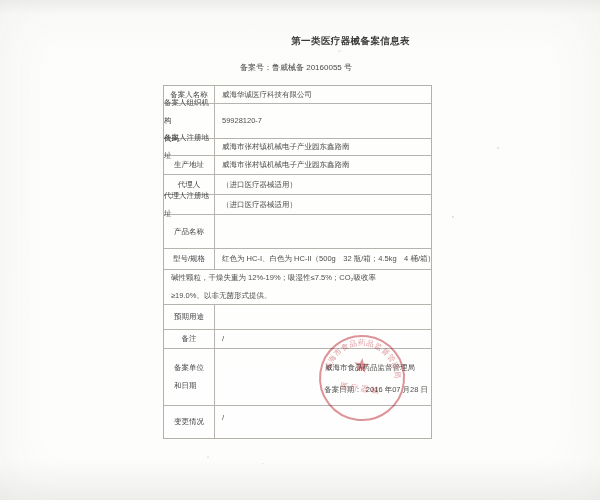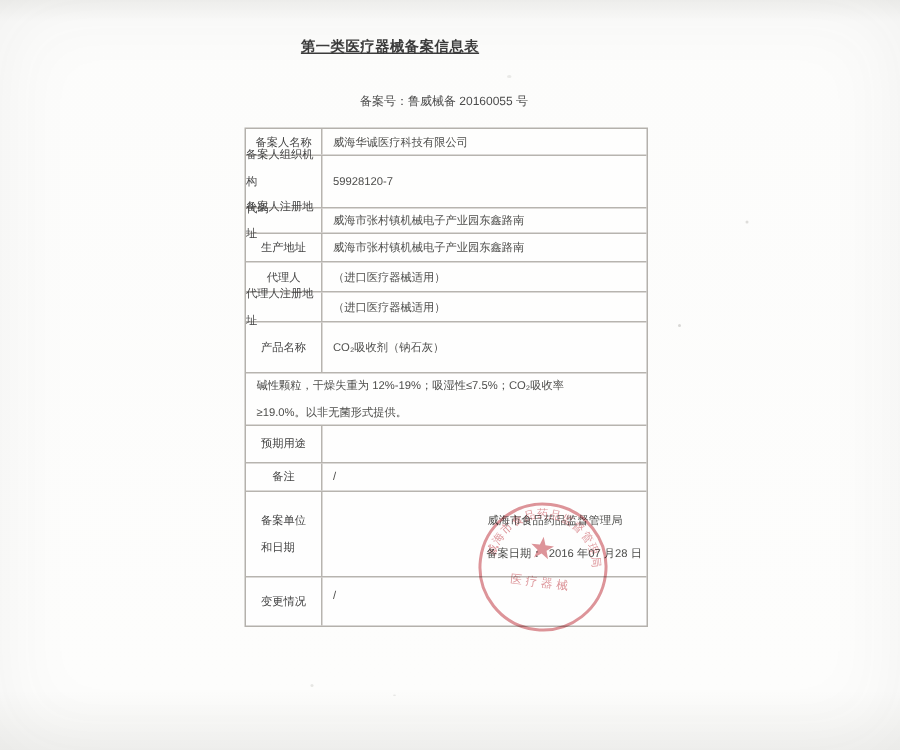--- a/index.html
+++ b/index.html
@@ -7,22 +7,22 @@
     width:600px;height:500px;position:relative;overflow:hidden;
     background:#f7f7f5;
     font-family:"Liberation Sans","DejaVu Sans",sans-serif;
   }
   .page{
     position:absolute;inset:0;
     background:linear-gradient(180deg,#f2f2f0 0px,#fcfcfb 14px,#fdfdfc 460px,#f3f3f1 500px);
     box-shadow:inset 0 0 55px rgba(70,70,60,.06);
   }
   .title{
-    position:absolute;top:25px;left:110px;width:300px;
-    text-align:center;font-size:9.5px;font-weight:700;color:#3b3b3b;letter-spacing:.4px;text-decoration:underline;
+    position:absolute;top:35px;left:110px;width:300px;
+    text-align:right;font-size:9.5px;font-weight:700;color:#3b3b3b;letter-spacing:.4px;
   }
   .record-no{
     position:absolute;top:62px;left:180px;width:232px;
     text-align:center;font-size:8px;color:#4b4b4b;
   }
   .reg-table{
     position:absolute;left:163px;top:85px;width:269px;
     border:1px solid #b4b1ac;box-sizing:border-box;background:rgba(255,255,255,.55);
   }
   .row{display:flex;border-bottom:1px solid #b7b4af;box-sizing:border-box;}
@@ -90,23 +90,26 @@
       <div class="val">（进口医疗器械适用）</div>
     </div>
 
     <div class="row" style="height:20px">
       <div class="lab">代理人注册地址</div>
       <div class="val">（进口医疗器械适用）</div>
     </div>
 
     <div class="row" style="height:34px">
       <div class="lab">产品名称</div>
-      <div class="val">CO₂吸收剂（钠石灰）</div>
     </div>
 
+    <div class="row" style="height:21px">
+      <div class="lab">型号/规格</div>
+      <div class="val">红色为 HC-I、白色为 HC-II（500g　32 瓶/箱；4.5kg　4 桶/箱）</div>
+    </div>
 
     <div class="row" style="height:35px">
       <div class="val">碱性颗粒，干燥失重为 12%-19%；吸湿性≤7.5%；CO₂吸收率
 ≥19.0%。以非无菌形式提供。</div>
     </div>
 
     <div class="row" style="height:25px">
       <div class="lab">预期用途</div>
     </div>
 

